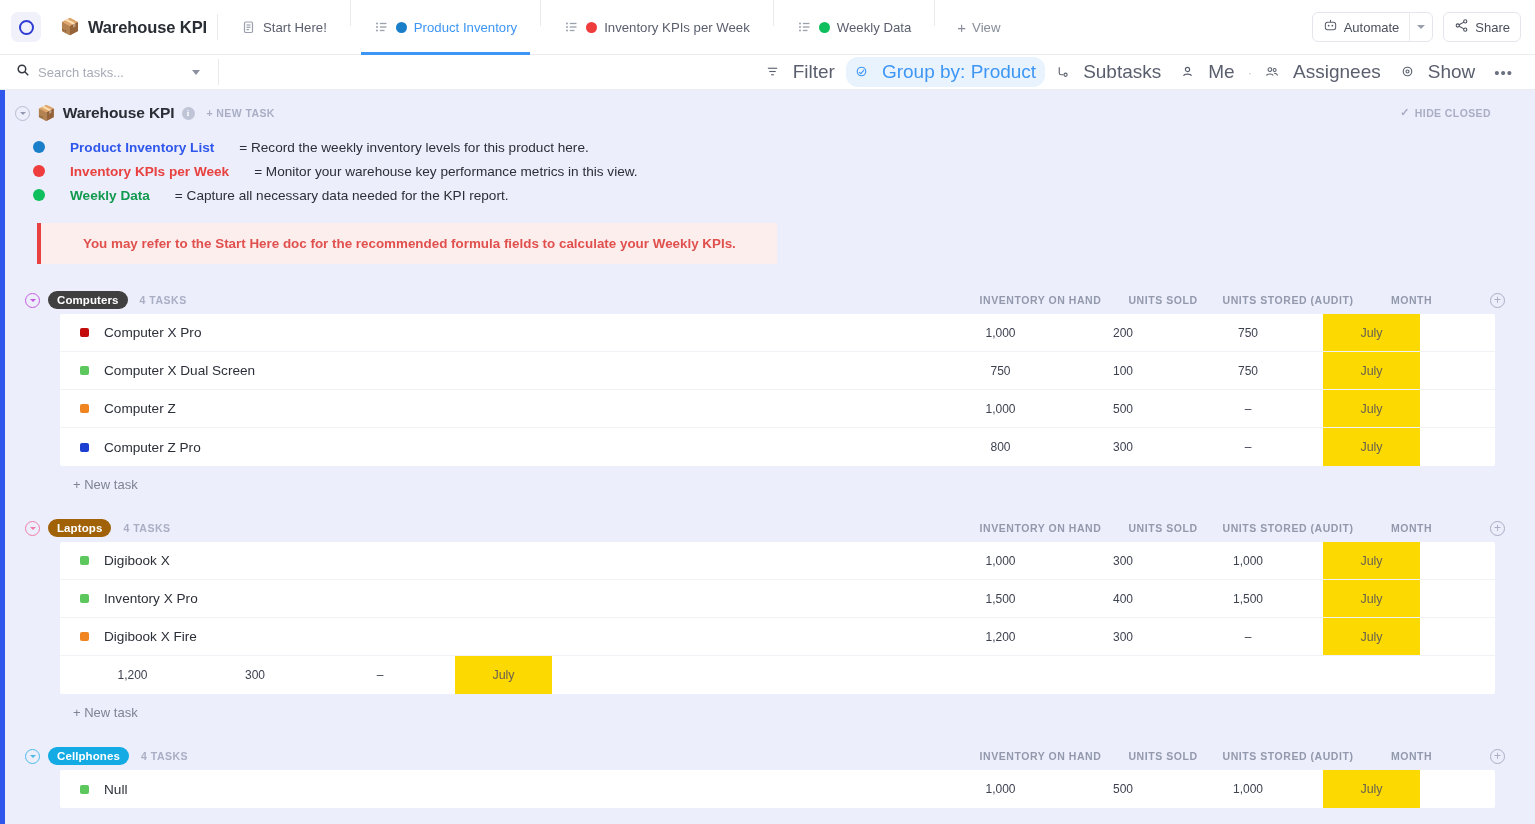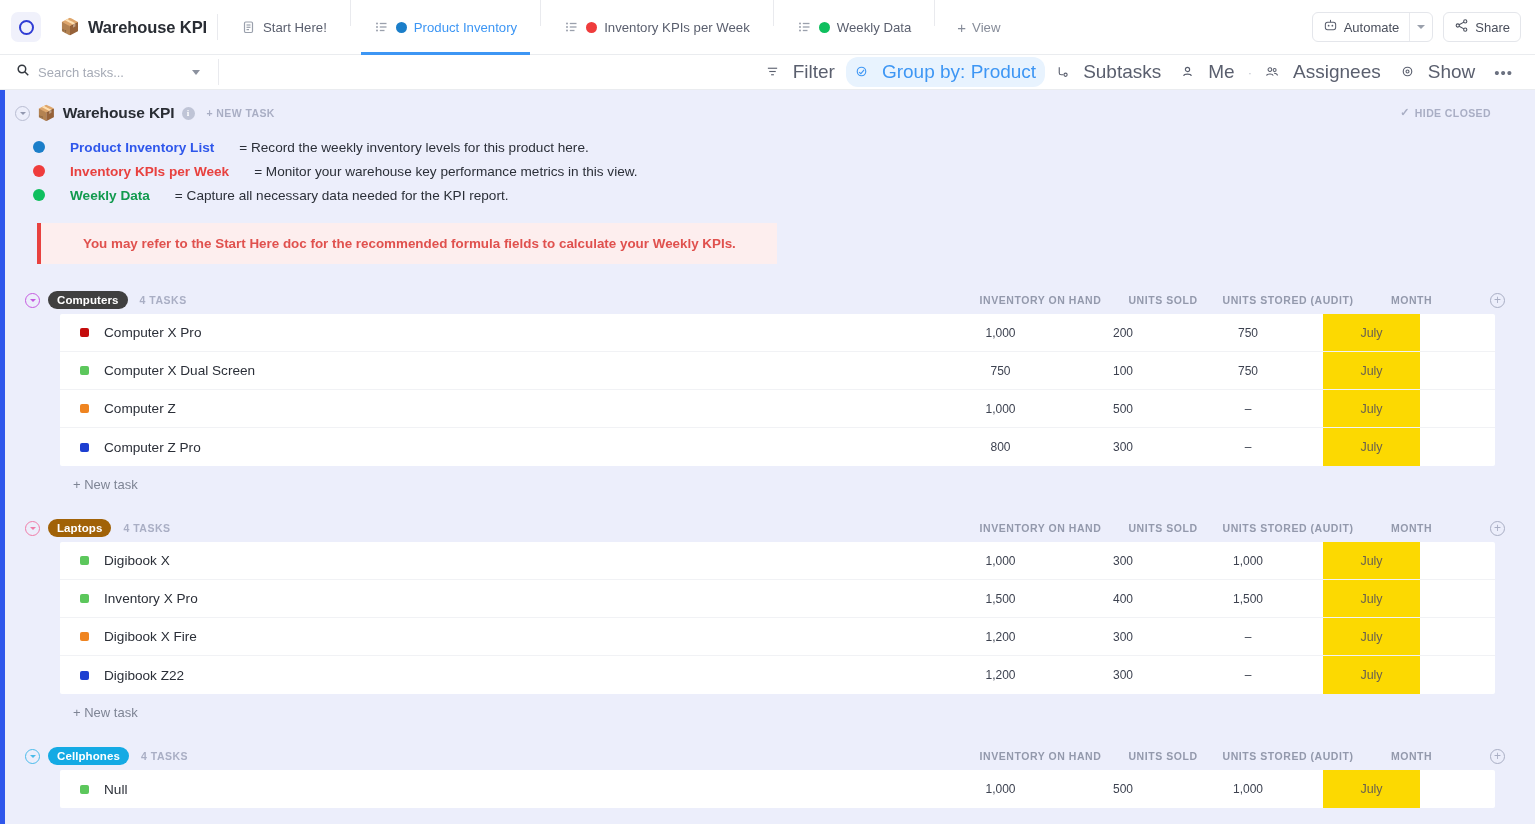--- a/index.html
+++ b/index.html
@@ -662,24 +662,20 @@
                 <span class="sq" style="background:#ef8420"></span>
                 <span>Digibook X Fire</span>
               </div>
               <div class="cell-num w-inv">1,200</div>
               <div class="cell-num w-sold">300</div>
               <div class="cell-num w-audit">–</div>
               <div class="cell-month w-month" style="background:#fcd901">July</div>
               <div class="cell-tail"></div>
             </div>
             <div class="trow">
-              <div class="cell-name">
-                <span class="sq" style="background:#1d3fd1"></span>
-                <span>Digibook Z22</span>
-              </div>
               <div class="cell-num w-inv">1,200</div>
               <div class="cell-num w-sold">300</div>
               <div class="cell-num w-audit">–</div>
               <div class="cell-month w-month" style="background:#fcd901">July</div>
               <div class="cell-tail"></div>
             </div>
           </div>
           <div class="new-task-row">+ New task</div>
         </div>
         <div class="group">

